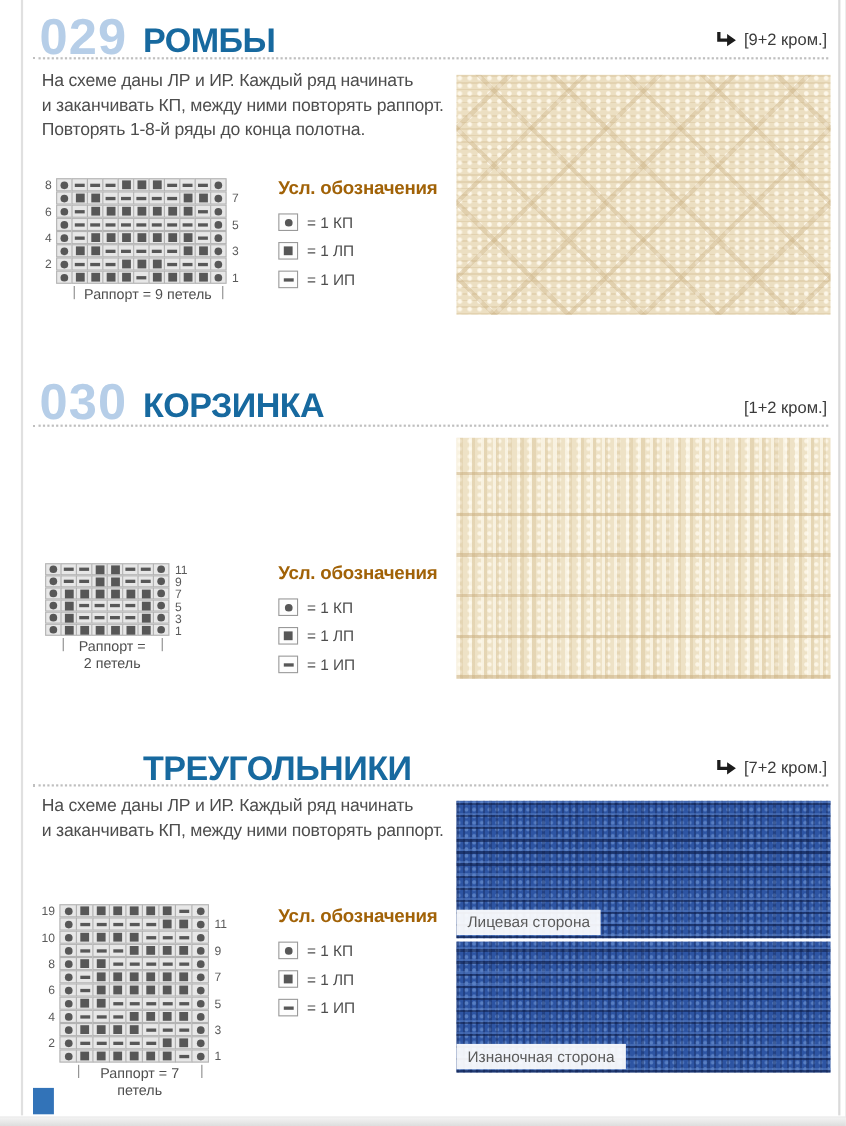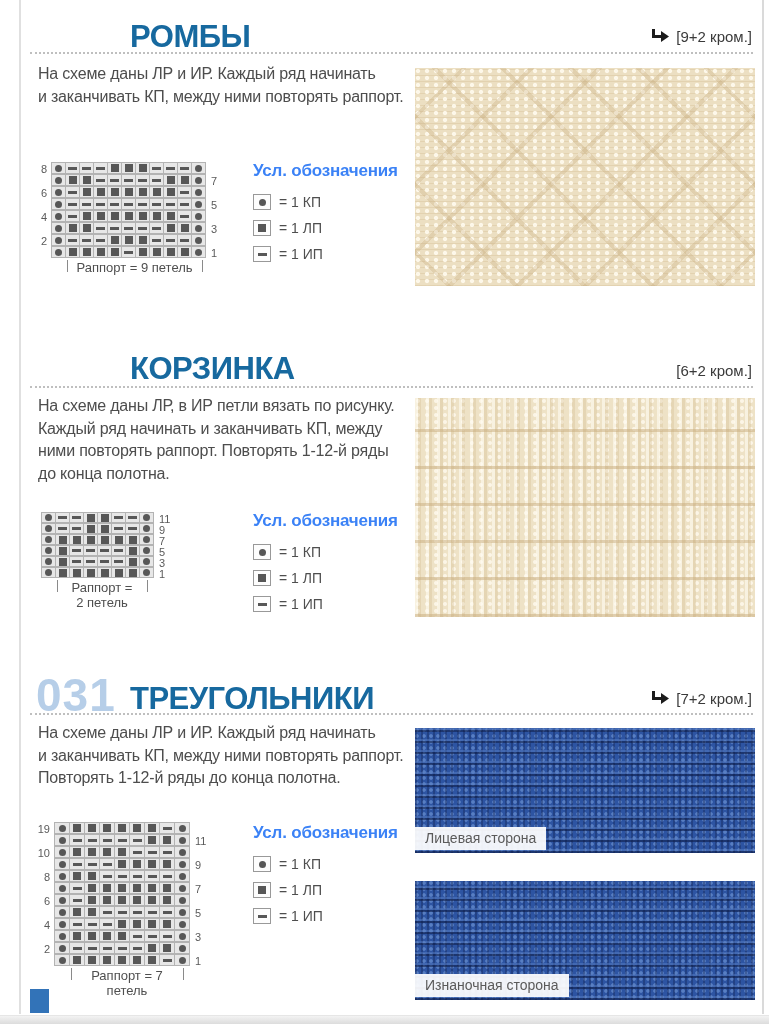--- a/index.html
+++ b/index.html
@@ -26,21 +26,21 @@
   .cell{background:#e7e7e7;border:1px solid #b3b3b3;margin-left:-1px;margin-top:-1px;
         display:flex;align-items:center;justify-content:center;box-sizing:border-box;flex:none;}
   .sym-dot{width:7px;height:7px;border-radius:50%;background:#575757;display:block;}
   .sym-square{width:8px;height:8px;background:#575757;display:block;}
   .sym-dash{width:9px;height:3px;background:#575757;display:block;}
   .bracket{position:relative;height:36px;}
   .tick{position:absolute;top:1px;width:1px;height:12px;background:#8a8a8a;}
   .cap{position:absolute;top:1px;text-align:center;font-size:13px;line-height:15px;color:#4f4f4f;}
 
   .legend{position:absolute;}
-  .legend-title{font-size:17px;font-weight:bold;color:#3b82f6;margin-bottom:13px;letter-spacing:-0.2px;}
+  .legend-title{font-size:17px;font-weight:bold;color:#a16207;margin-bottom:13px;letter-spacing:-0.2px;}
   .legend-item{display:flex;align-items:center;margin-bottom:10px;}
   .legend-box{width:16px;height:14px;background:#fdfdfd;border:1px solid #999;display:flex;align-items:center;justify-content:center;margin-right:8px;flex:none;}
   .legend-label{font-size:14px;color:#4e4e4e;}
 
   .photo{position:absolute;left:415px;width:340px;}
   .photo-cream{background-color:#ecdfc2;
     background-image:
       repeating-linear-gradient(45deg, rgba(0,0,0,0) 0 22px, rgba(196,168,120,.28) 22px 26px, rgba(0,0,0,0) 26px 48px),
       repeating-linear-gradient(-45deg, rgba(0,0,0,0) 0 22px, rgba(196,168,120,.28) 22px 26px, rgba(0,0,0,0) 26px 48px),
       repeating-radial-gradient(circle at 3px 3px, rgba(255,250,238,.9) 0 1.6px, rgba(0,0,0,0) 2.6px 100%),
@@ -69,41 +69,43 @@
   #chart-0{left:36px;top:163px;} #legend-0{left:253px;top:161px;}
 
   #num-1{top:342px;} #title-1{top:352px;} #badge-1{top:362px;} #sep-1{top:386px;}
   #para-1{top:395px;}
   #photo-1-0{top:398px;height:219px;}
   #chart-1{left:42px;top:513px;} #legend-1{left:253px;top:511px;}
 
   #num-2{top:672px;} #title-2{top:682px;} #badge-2{top:690px;} #sep-2{top:713px;}
   #para-2{top:722px;}
   #photo-2-0{top:728px;height:125px;}
-  #photo-2-1{top:881px;height:119px;}
+  #photo-2-1{top:856px;height:119px;}
   #chart-2{left:39px;top:823px;} #legend-2{left:253px;top:823px;}
 </style>
 </head>
 <body>
 
 <div class="page">
   <div class="edge-left"></div>
   <div class="edge-right"></div>
 
+  <div class="num" id="num-0">029</div>
   <h2 class="ptitle" id="title-0">РОМБЫ</h2>
   <div class="badge" id="badge-0">
     <svg width="20" height="15" viewBox="0 0 20 15">
       <path d="M2 0 h3 v6 h6 V2 l8 5.5 L11 13 V9 H2 z" fill="#1c1c1c"></path>
     </svg>
     <span>[9+2 кром.]</span>
   </div>
   <div class="sep" id="sep-0"></div>
   <div class="para" id="para-0">
       <div>На схеме даны ЛР и ИР. Каждый ряд начинать</div>
       <div>и заканчивать КП, между ними повторять раппорт.</div>
+      <div>Повторять 1-8-й ряды до конца полотна.</div>
     </div>
   <div class="chart" id="chart-0">
       <div class="crow">
         <span class="clabel left" style="width: 16px; height: 12px;">8</span>
         <div class="cell" style="width: 15px; height: 12px;">
           <span class="sym-dot"></span>
         </div>
         <div class="cell" style="width: 15px; height: 12px;">
           <span class="sym-dash"></span>
         </div>
@@ -421,31 +423,26 @@
         <span class="legend-box">
           <span class="sym-dash"></span>
         </span>
         <span class="legend-label">= 1 ИП</span>
       </div>
     </div>
   <div class="photo photo-cream" id="photo-0-0">
     
   </div>
 
+  <div class="num" id="num-1">030</div>
   <h2 class="ptitle" id="title-1">КОРЗИНКА</h2>
   <div class="badge" id="badge-1">
-    <span>[6+2 кром.]</span>
+    <span>[1+2 кром.]</span>
   </div>
   <div class="sep" id="sep-1"></div>
-  <div class="para" id="para-1">
-      <div>На схеме даны ЛР, в ИР петли вязать по рисунку.</div>
-      <div>Каждый ряд начинать и заканчивать КП, между</div>
-      <div>ними повторять раппорт. Повторять 1-12-й ряды</div>
-      <div>до конца полотна.</div>
-    </div>
   <div class="chart" id="chart-1">
       <div class="crow">
         <div class="cell" style="width: 15px; height: 11px;">
           <span class="sym-dot"></span>
         </div>
         <div class="cell" style="width: 15px; height: 11px;">
           <span class="sym-dash"></span>
         </div>
         <div class="cell" style="width: 15px; height: 11px;">
           <span class="sym-dash"></span>
@@ -629,33 +626,31 @@
         <span class="legend-box">
           <span class="sym-dash"></span>
         </span>
         <span class="legend-label">= 1 ИП</span>
       </div>
     </div>
   <div class="photo photo-basket" id="photo-1-0">
     
   </div>
 
-  <div class="num" id="num-2">031</div>
   <h2 class="ptitle" id="title-2">ТРЕУГОЛЬНИКИ</h2>
   <div class="badge" id="badge-2">
     <svg width="20" height="15" viewBox="0 0 20 15">
       <path d="M2 0 h3 v6 h6 V2 l8 5.5 L11 13 V9 H2 z" fill="#1c1c1c"></path>
     </svg>
     <span>[7+2 кром.]</span>
   </div>
   <div class="sep" id="sep-2"></div>
   <div class="para" id="para-2">
       <div>На схеме даны ЛР и ИР. Каждый ряд начинать</div>
       <div>и заканчивать КП, между ними повторять раппорт.</div>
-      <div>Повторять 1-12-й ряды до конца полотна.</div>
     </div>
   <div class="chart" id="chart-2">
       <div class="crow">
         <span class="clabel left" style="width: 16px; height: 12px;">19</span>
         <div class="cell" style="width: 16px; height: 12px;">
           <span class="sym-dot"></span>
         </div>
         <div class="cell" style="width: 16px; height: 12px;">
           <span class="sym-square"></span>
         </div>

